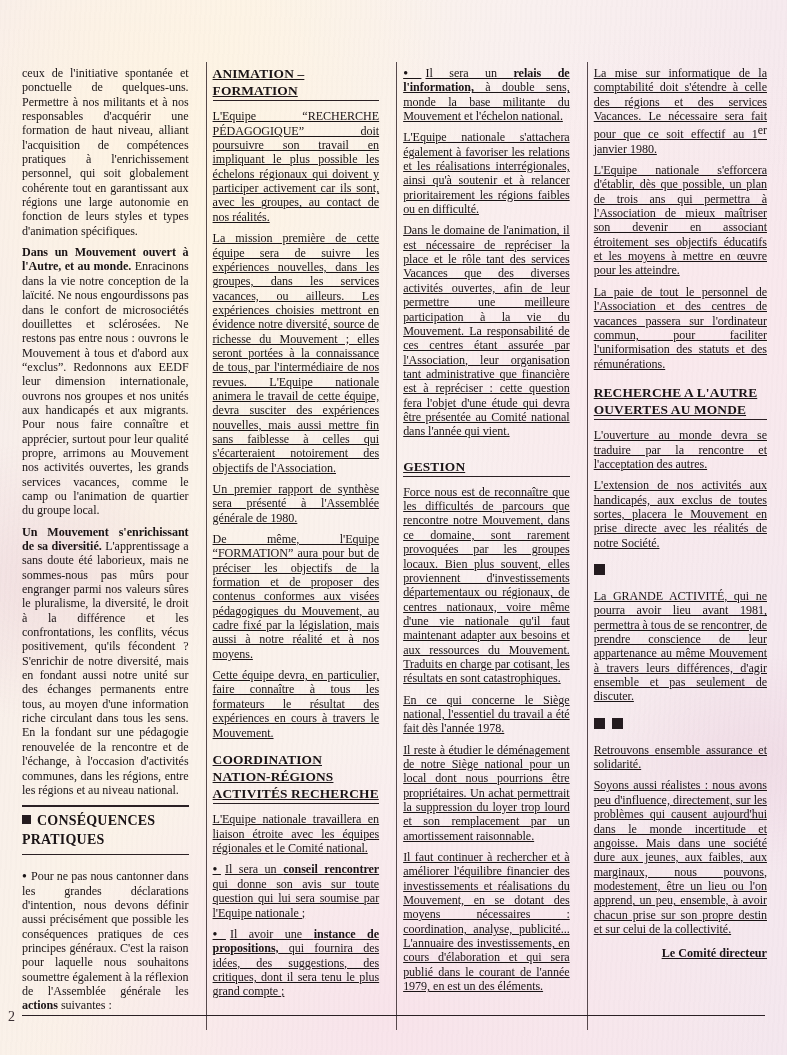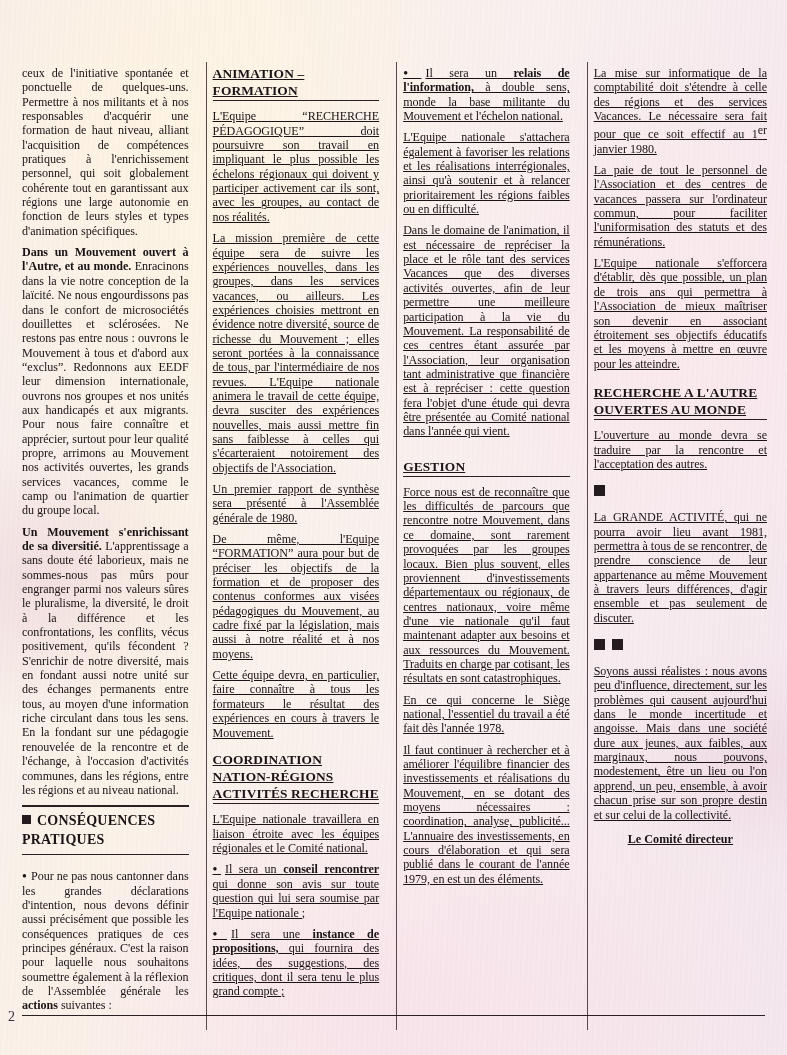--- a/index.html
+++ b/index.html
@@ -140,21 +140,21 @@
   .sq-row .sq-lone + .sq-lone { margin-left: 7px; }
 
   .bullet::before {
     content: "\25CF";
     font-size: 8px;
     margin-right: 4px;
     vertical-align: 2px;
   }
 
   .signature {
-    text-align: center;
+    text-align: right;
     font-weight: bold;
     font-size: 12.2px;
     margin-top: 10px;
   }
 
   .footer-rule {
     position: absolute;
     left: 22px;
     right: 22px;
     bottom: 39px;
@@ -214,63 +214,66 @@
         <div class="head">COORDINATION</div>
         <div class="head">NATION-RÉGIONS</div>
         <div class="head">ACTIVITÉS RECHERCHE</div>
         <div class="head-rule"></div>
       </div>
 
       <p>L'Equipe nationale travaillera en liaison étroite avec les équipes régionales et le Comité national.</p>
 
       <p class="bullet"><span>Il sera un </span><b>conseil rencontrer</b><span> qui donne son avis sur toute question qui lui sera soumise par l'Equipe nationale ;</span></p>
 
-      <p class="bullet"><span>Il sera une </span><b>instance de propositions,</b><span> qui fournira des idées, des suggestions, des critiques, dont il sera tenu le plus grand compte ;</span></p>
+      <p class="bullet"><span>Il avoir une </span><b>instance de propositions,</b><span> qui fournira des idées, des suggestions, des critiques, dont il sera tenu le plus grand compte ;</span></p>
     </div>
 
     <div class="col col-3">
       <p class="bullet"><span>Il sera un </span><b>relais de l'information,</b><span> à double sens, monde la base militante du Mouvement et l'échelon national.</span></p>
 
       <p>L'Equipe nationale s'attachera également à favoriser les relations et les réalisations interrégionales, ainsi qu'à soutenir et à relancer prioritairement les régions faibles ou en difficulté.</p>
       <p>Dans le domaine de l'animation, il est nécessaire de repréciser la place et le rôle tant des services Vacances que des diverses activités ouvertes, afin de leur permettre une meilleure participation à la vie du Mouvement. La responsabilité de ces centres étant assurée par l'Association, leur organisation tant administrative que financière est à repréciser : cette question fera l'objet d'une étude qui devra être présentée au Comité national dans l'année qui vient.</p>
 
       <div style="margin-top:20px;">
         <div class="head">GESTION</div>
         <div class="head-rule"></div>
       </div>
 
       <p>Force nous est de reconnaître que les difficultés de parcours que rencontre notre Mouvement, dans ce domaine, sont rarement provoquées par les groupes locaux. Bien plus souvent, elles proviennent d'investissements départementaux ou régionaux, de centres nationaux, voire même d'une vie nationale qu'il faut maintenant adapter aux besoins et aux ressources du Mouvement. Traduits en charge par cotisant, les résultats en sont catastrophiques.</p>
       <p>En ce qui concerne le Siège national, l'essentiel du travail a été fait dès l'année 1978.</p>
+      <p>Il reste à étudier le déménagement de notre Siège national pour un local dont nous pourrions être propriétaires. Un achat permettrait la suppression du loyer trop lourd et son remplacement par un amortissement raisonnable.</p>
       <p>Il faut continuer à rechercher et à améliorer l'équilibre financier des investissements et réalisations du Mouvement, en se dotant des moyens nécessaires : coordination, analyse, publicité... L'annuaire des investissements, en cours d'élaboration et qui sera publié dans le courant de l'année 1979, en est un des éléments.</p>
     </div>
 
     <div class="col col-4">
       <p><span>La mise sur informatique de la comptabilité doit s'étendre à celle des régions et des services Vacances. Le nécessaire sera fait pour que ce soit effectif au 1</span><span class="sup">er</span><span> janvier 1980.</span></p>
 
+      <p>L'Equipe nationale s'efforcera d'établir, dès que possible, un plan de trois ans qui permettra à l'Association de mieux maîtriser son devenir en associant étroitement ses objectifs éducatifs et les moyens à mettre en œuvre pour les atteindre.</p>
       <p>La paie de tout le personnel de l'Association et des centres de vacances passera sur l'ordinateur commun, pour faciliter l'uniformisation des statuts et des rémunérations.</p>
-      <p>L'Equipe nationale s'efforcera d'établir, dès que possible, un plan de trois ans qui permettra à l'Association de mieux maîtriser son devenir en associant étroitement ses objectifs éducatifs et les moyens à mettre en œuvre pour les atteindre.</p>
 
       <div style="margin-top:14px;">
         <div class="head">RECHERCHE A L'AUTRE</div>
         <div class="head">OUVERTES AU MONDE</div>
         <div class="head-rule"></div>
       </div>
 
       <p>L'ouverture au monde devra se traduire par la rencontre et l'acceptation des autres.</p>
+      <p>L'extension de nos activités aux handicapés, aux exclus de toutes sortes, placera le Mouvement en prise directe avec les réalités de notre Société.</p>
 
       <div class="sq-row">
         <span class="sq-lone"></span>
       </div>
 
       <p>La GRANDE ACTIVITÉ, qui ne pourra avoir lieu avant 1981, permettra à tous de se rencontrer, de prendre conscience de leur appartenance au même Mouvement à travers leurs différences, d'agir ensemble et pas seulement de discuter.</p>
 
       <div class="sq-row">
         <span class="sq-lone"></span><span class="sq-lone"></span>
       </div>
 
+      <p>Retrouvons ensemble assurance et solidarité.</p>
       <p>Soyons aussi réalistes : nous avons peu d'influence, directement, sur les problèmes qui causent aujourd'hui dans le monde incertitude et angoisse. Mais dans une société dure aux jeunes, aux faibles, aux marginaux, nous pouvons, modestement, être un lieu ou l'on apprend, un peu, ensemble, à avoir chacun prise sur son propre destin et sur celui de la collectivité.</p>
 
       <div class="signature">Le Comité directeur</div>
     </div>
 
   </div>
 
   <div class="footer-rule"></div>
   <div class="page-num">2</div>
 </div>

